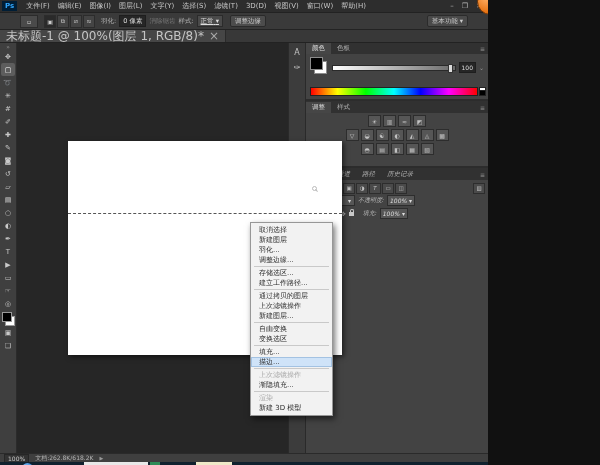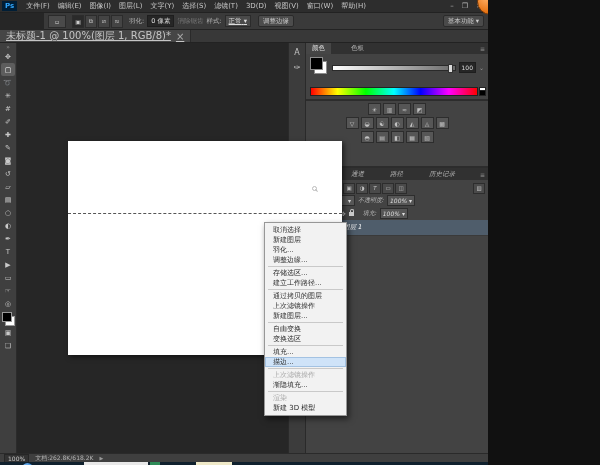--- a/index.html
+++ b/index.html
@@ -10,73 +10,73 @@
            color:#c8c8c8;padding:0 2px;position:relative;z-index:6;border-bottom:1px solid #222;}
   .ps-logo{background:#001e36;color:#31a8ff;font-weight:bold;font-size:7px;padding:0 3px;
            height:10px;line-height:10px;margin-right:5px;}
   .menu-item{padding:0 4px;white-space:nowrap;cursor:default;}
   .win-controls{margin-left:auto;display:flex;gap:8px;font-size:7px;color:#bbb;padding-right:4px;}
   .orange-ball{position:absolute;left:477px;top:-12px;width:25px;height:25px;border-radius:50%;
            background:radial-gradient(circle at 35% 35%, #ffb066, #e87617 60%, #a34a07);
            border:1px solid #7a3a08;z-index:7;}
   
   .optionsbar{height:16px;background:#3a3a3a;border-bottom:1px solid #232323;display:flex;
-           align-items:center;font-size:6.5px;color:#b5b5b5;gap:3px;padding:0 4px;position:relative;z-index:5;margin-left:44px;}
+           align-items:center;font-size:6.5px;color:#b5b5b5;gap:3px;padding:0 20px;position:relative;z-index:5;}
   .tool-preset{background:#4a4a4a;border:1px solid #2b2b2b;width:16px;height:11px;display:flex;
            align-items:center;justify-content:center;color:#ddd;font-size:6px;}
   .mode-icons{display:flex;gap:1px;margin:0 3px;}
   .mode-icon{width:10px;height:11px;display:flex;align-items:center;justify-content:center;
            font-size:6px;color:#ccc;background:#444;border:1px solid #2c2c2c;}
   .mode-icon.active{background:#2a2a2a;}
   .obox{background:#262626;border:1px solid #1e1e1e;color:#ddd;padding:0 3px;height:10px;
            line-height:10px;white-space:nowrap;}
   .osel{background:#4a4a4a;border:1px solid #2b2b2b;color:#ddd;padding:0 3px;height:10px;
            line-height:10px;white-space:nowrap;text-decoration:underline;}
   .dim{color:#777;}
   .refine-btn{background:#4c4c4c;border:1px solid #2a2a2a;border-radius:2px;padding:0 4px;
            height:10px;line-height:10px;color:#ccc;margin-left:4px;}
   .workspace-btn{margin-left:auto;background:#4a4a4a;border:1px solid #2b2b2b;border-radius:2px;
            padding:0 4px;height:10px;line-height:10px;color:#ccc;}
   
-  .tabbar{height:12px;background:#383838;display:flex;align-items:stretch;font-size:10px;
-           color:#c5c5c5;border-bottom:1px solid #222;text-decoration:underline;}
+  .tabbar{height:12px;background:#383838;display:flex;align-items:stretch;font-size:12px;
+           color:#c5c5c5;border-bottom:1px solid #222;}
   .doc-tab{background:#464646;display:flex;align-items:center;gap:5px;padding:0 6px;
            border-right:1px solid #2a2a2a;white-space:nowrap;}
   .doc-tab .close{color:#aaa;}
   
   .main{display:flex;height:410px;}
   .toolbar{width:16px;background:#3f3f3f;border-right:1px solid #2b2b2b;display:flex;
            flex-direction:column;align-items:center;padding-top:0;}
   .toolbar-collapse{font-size:6px;color:#999;height:7px;line-height:7px;}
   .tool{width:14px;height:13px;display:flex;align-items:center;justify-content:center;
            font-size:7px;color:#c9c9c9;}
   .tool.selected{background:#5d5d5d;border-radius:2px;color:#fff;}
   .fgbg-tools{position:relative;width:13px;height:14px;margin-top:2px;}
   .fg-sw{position:absolute;left:0;top:0;width:8px;height:8px;background:#000;border:1px solid #999;z-index:2;}
   .bg-sw{position:absolute;right:0;bottom:0;width:8px;height:8px;background:#fff;border:1px solid #999;}
   .canvas{flex:1;background:#262626;position:relative;}
   .document{position:absolute;left:51px;top:98px;width:274px;height:214px;background:#fff;
            box-shadow:2px 2px 5px rgba(0,0,0,0.55);}
   .selection-line{position:absolute;left:0;right:0;top:72px;border-top:1px dashed #555;}
   
-  .context-menu{position:absolute;left:264px;top:222px;width:81px;background:#f2f2f2;
+  .context-menu{position:absolute;left:250px;top:222px;width:81px;background:#f2f2f2;
            border:1px solid #979797;box-shadow:2px 3px 6px rgba(0,0,0,0.55);padding:2px 0;
            z-index:10;font-size:7px;color:#2b2b2b;}
   .cm-item{height:10px;line-height:10px;padding:0 3px 0 8px;white-space:nowrap;overflow:hidden;}
   .cm-item.highlight{background:#cfe3f8;box-shadow:inset 0 0 0 1px #a3c2e2;}
   .cm-item.disabled{color:#a8a8a8;}
   .cm-sep{height:1px;background:#c9c9c9;margin:1px 3px;}
   
   .dock{width:200px;display:flex;background:#3c3c3c;}
   .dock-strip{width:16px;background:#3c3c3c;border-left:1px solid #2a2a2a;display:flex;
            flex-direction:column;align-items:center;padding-top:5px;gap:6px;color:#c5c5c5;font-size:8px;}
   .panels{flex:1;display:flex;flex-direction:column;background:#434343;border-left:1px solid #2a2a2a;}
   .panel{display:flex;flex-direction:column;border-bottom:2px solid #2c2c2c;}
   .panel-header{height:12px;background:#313131;display:flex;align-items:flex-end;font-size:6.5px;
-           color:#b0b0b0;gap:14px;}
+           color:#b0b0b0;}
   .ptab{padding:1px 6px;white-space:nowrap;}
   .ptab.active{background:#464646;color:#ddd;}
   .panel-menu{margin-left:auto;padding:0 3px;font-size:6px;color:#999;align-self:center;}
   
   .color-body{height:44px;position:relative;padding:3px 4px;}
   .fgbg{position:relative;width:17px;height:17px;float:left;margin-right:5px;}
   .fg{position:absolute;left:0;top:0;width:11px;height:11px;background:#000;border:1px solid #8c8c8c;z-index:2;}
   .bg{position:absolute;right:0;bottom:0;width:11px;height:11px;background:#fff;border:1px solid #8c8c8c;}
   .slider-row{display:flex;align-items:center;gap:3px;margin-top:5px;}
   .slider-track{flex:1;height:4px;background:linear-gradient(to right,#fff,#6a6a6a);
@@ -242,20 +242,25 @@
             </span>
             <span class="spectrum"></span>
             <span class="spec-chips">
               <span class="chip-w"></span>
               <span class="chip-b"></span>
             </span>
           </div>
         </div>
 
         <div class="panel" style="height:65px;">
+          <div class="panel-header" id="adj-tabs">
+              <span class="ptab active">调整</span>
+              <span class="ptab">样式</span>
+              <span class="panel-menu">≡</span>
+            </div>
           <div id="adj-rows">
               <div class="adj-row">
                 <span class="adj-tile">☀</span>
                 <span class="adj-tile">▥</span>
                 <span class="adj-tile">≈</span>
                 <span class="adj-tile">◩</span>
               </div>
               <div class="adj-row">
                 <span class="adj-tile">▽</span>
                 <span class="adj-tile">◒</span>
@@ -315,25 +320,20 @@
                 <span class="lk">▨</span>
                 <span class="lk">✛</span>
                 <span class="lk">✥</span>
               </span>
             <span class="lock-icon" style="margin-left:0;"></span>
             <span style="margin-left:6px;">填充:</span>
             <span class="pct-box"><span>100%</span> <span>▾</span></span>
           </div>
 
           <div id="layer-rows">
-              <div class="layer-row selected">
-                <span class="eye-icon"></span>
-                <span class="thumb checker"></span>
-                <span>图层 1</span>
-              </div>
             </div>
           <div class="layers-empty"></div>
         </div>
 
       </div>
     </div>
   </div>
 
   <div class="context-menu" id="context-menu">
       <div class="cm-item">取消选择</div>

